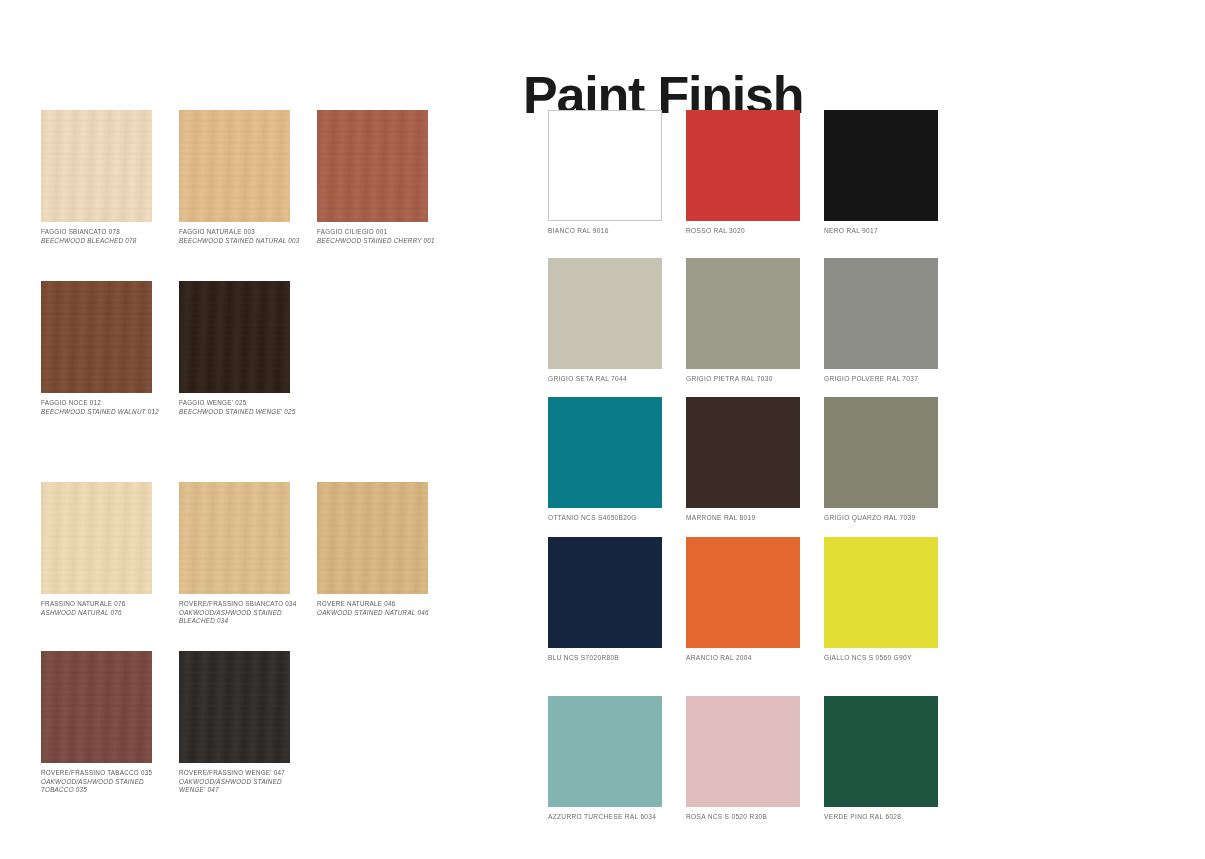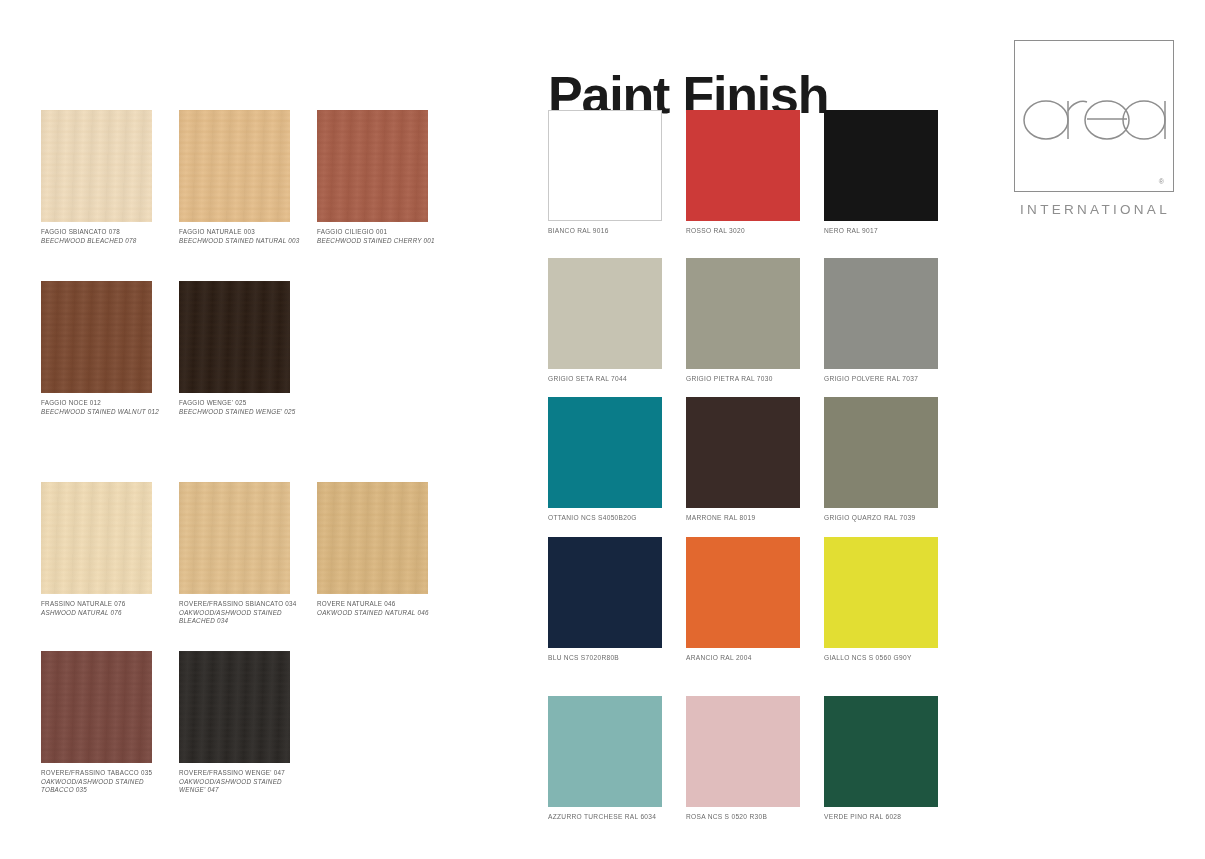--- a/index.html
+++ b/index.html
@@ -24,21 +24,21 @@
     position: absolute;
     font-family: "Liberation Sans", sans-serif;
     font-weight: 700;
     font-size: 52px;
     letter-spacing: -1.2px;
     color: #1a1a1a;
     line-height: 1;
     white-space: nowrap;
   }
   #wood-title  { left: 41px;  top: 41px; }
-  #paint-title { left: 548px; top: 41px; margin-top: 28px; }
+  #paint-title { left: 523px; top: 41px; margin-top: 28px; }
 
   
   .swatch-grid { position: absolute; }
   #wood-grid  { left: 41px;  top: 110px; width: 460px; }
   #paint-grid { left: 548px; top: 110px; width: 430px; }
 
   .cell {
     position: absolute;
     width: 138px;
   }
@@ -283,33 +283,14 @@
         </div>
       </div>
       <div class="cell paint" style="left: 276px; top: 586px;">
         <div class="chip paint" style="background: rgb(30, 85, 64);"></div>
         <div class="caption">
           <div class="cap-it">VERDE PINO RAL 6028</div>
         </div>
       </div>
     </div>
 
-  <div id="logo-block">
-    <div id="logo-box">
-      <div id="logo-word">
-        <svg width="150" height="62" viewBox="0 0 150 62">
-          <g fill="none" stroke="#8e8e8e" stroke-width="1.5">
-            <ellipse cx="27" cy="37" rx="22" ry="19"></ellipse>
-            <path d="M49 18 L49 56"></path>
-            <path d="M49 28 C53 20, 62 17, 68 19"></path>
-            <ellipse cx="88" cy="37" rx="22" ry="19"></ellipse>
-            <path d="M68 36 L108 36"></path>
-            <ellipse cx="125" cy="37" rx="21" ry="19"></ellipse>
-            <path d="M146 18 L146 56"></path>
-          </g>
-        </svg>
-      </div>
-      <div id="logo-reg">®</div>
-    </div>
-    <div id="logo-sub">INTERNATIONAL</div>
-  </div>
 
 </div>
 
 </body></html>

